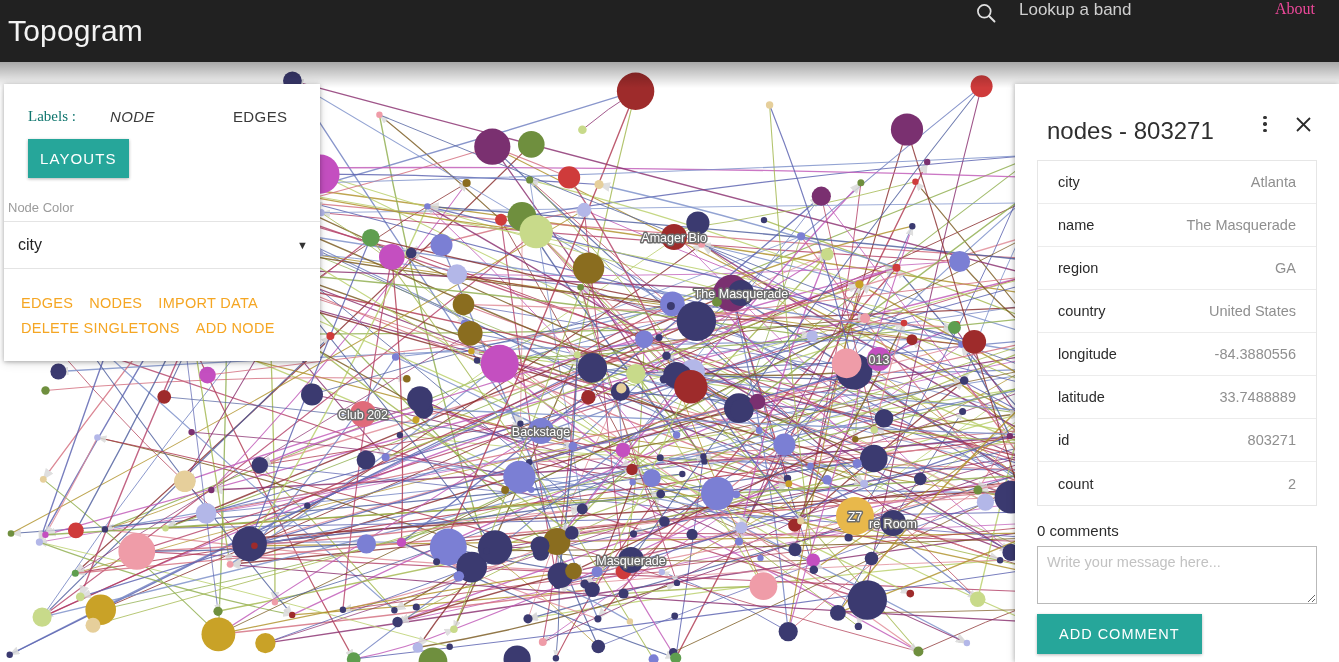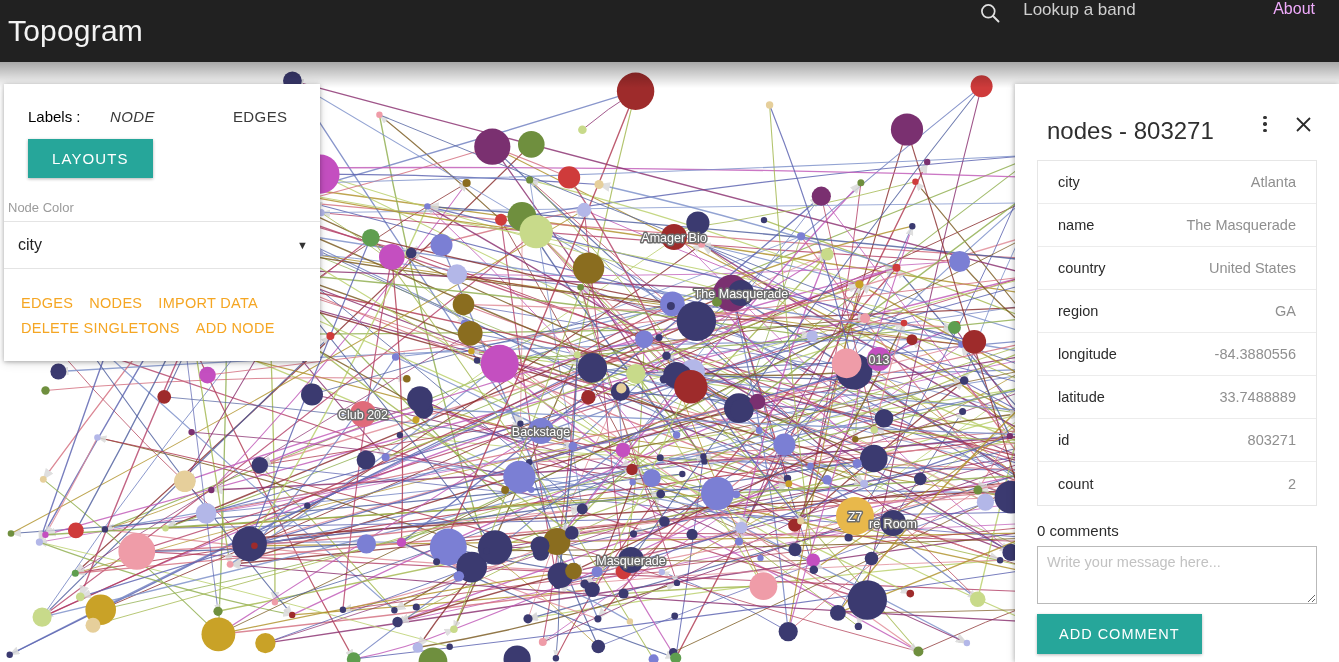--- a/index.html
+++ b/index.html
@@ -51,27 +51,28 @@
     background: transparent;
     border: none; outline: none;
     color: #cfcfcf;
     font-family: "Liberation Sans", sans-serif;
     font-size: 17px;
     width: 230px;
     padding: 0;
   }
   #search-input::placeholder { color: #cfcfcf; opacity: 1; }
   #about-link {
-    color: #f0abfc;
+    color: #ec4899;
     font-size: 16px;
-    margin-left: 20px;
+    margin-left: 26px;
     margin-right: 24px;
     text-decoration: none;
     white-space: nowrap;
     cursor: pointer;
+    font-family: Liberation Serif, serif;
   }
 
   
   #graph-canvas {
     position: absolute;
     top: 62px; left: 0;
     width: 1339px; height: 600px;
     background: #ffffff;
     overflow: hidden;
   }
@@ -104,42 +105,43 @@
     box-shadow: 0 1px 4px rgba(0,0,0,.28), 0 2px 10px rgba(0,0,0,.12);
     z-index: 30;
     padding-bottom: 0;
   }
   #labels-row {
     display: flex; align-items: center;
     padding: 24px 0 0 24px;
     gap: 0;
   }
   #labels-caption {
-    font-size: 15px; color: #000000;
+    font-size: 15px; color: #0f766e;
     width: 82px;
+    font-family: Liberation Serif, serif;
   }
   .label-toggle {
     font-size: 15px; color: #3a3a3a;
     letter-spacing: .4px;
     cursor: pointer;
     background: none; border: none;
     font-family: "Liberation Sans", sans-serif;
     padding: 0;
   }
   #label-toggle-node { margin-right: 78px; font-style: italic; }
   #layouts-button {
     display: block;
     margin: 14px 0 0 24px;
     background: #26a69a;
     color: #ffffff;
     border: none;
     font-family: "Liberation Sans", sans-serif;
     font-size: 15px;
     letter-spacing: 1.1px;
-    padding: 11px 24px;
+    padding: 11px 12px;
     cursor: pointer;
     box-shadow: 0 1px 3px rgba(0,0,0,.3);
   }
   #node-color-section { margin-top: 22px; }
   #node-color-label {
     font-size: 13px; color: #9b9b9b;
     padding-left: 4px;
     margin-bottom: 6px;
   }
   #node-color-select-wrap {
@@ -1092,26 +1094,26 @@
     <div id="attributes-table">
         <div class="attr-row">
           <span class="attr-key">city</span>
           <span class="attr-val">Atlanta</span>
         </div>
         <div class="attr-row">
           <span class="attr-key">name</span>
           <span class="attr-val">The Masquerade</span>
         </div>
         <div class="attr-row">
+          <span class="attr-key">region</span>
+          <span class="attr-val">GA</span>
+        </div>
+        <div class="attr-row">
           <span class="attr-key">country</span>
           <span class="attr-val">United States</span>
-        </div>
-        <div class="attr-row">
-          <span class="attr-key">region</span>
-          <span class="attr-val">GA</span>
         </div>
         <div class="attr-row">
           <span class="attr-key">longitude</span>
           <span class="attr-val">-84.3880556</span>
         </div>
         <div class="attr-row">
           <span class="attr-key">latitude</span>
           <span class="attr-val">33.7488889</span>
         </div>
         <div class="attr-row">

